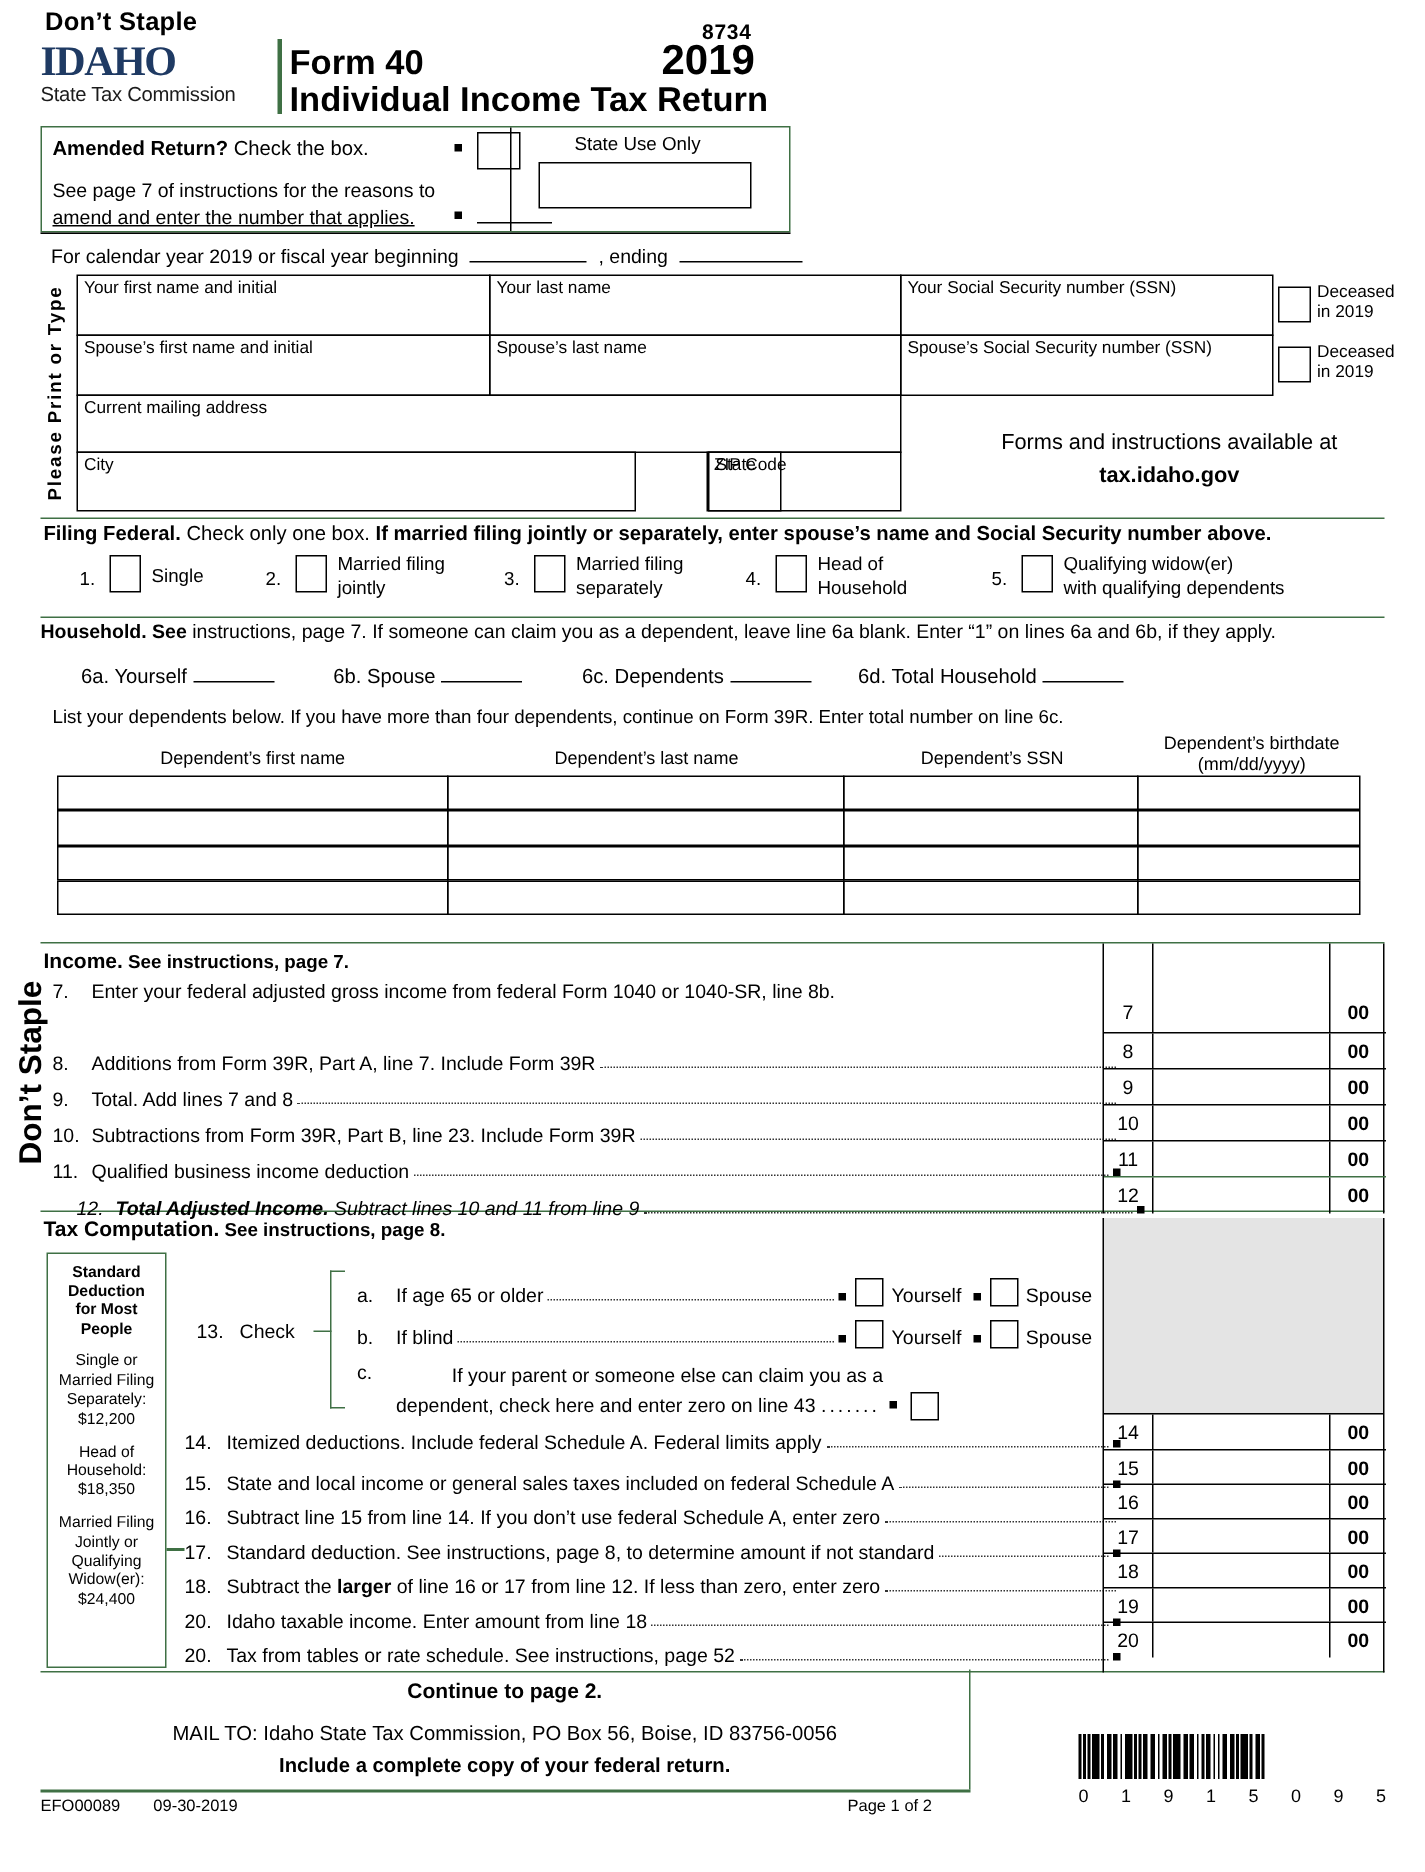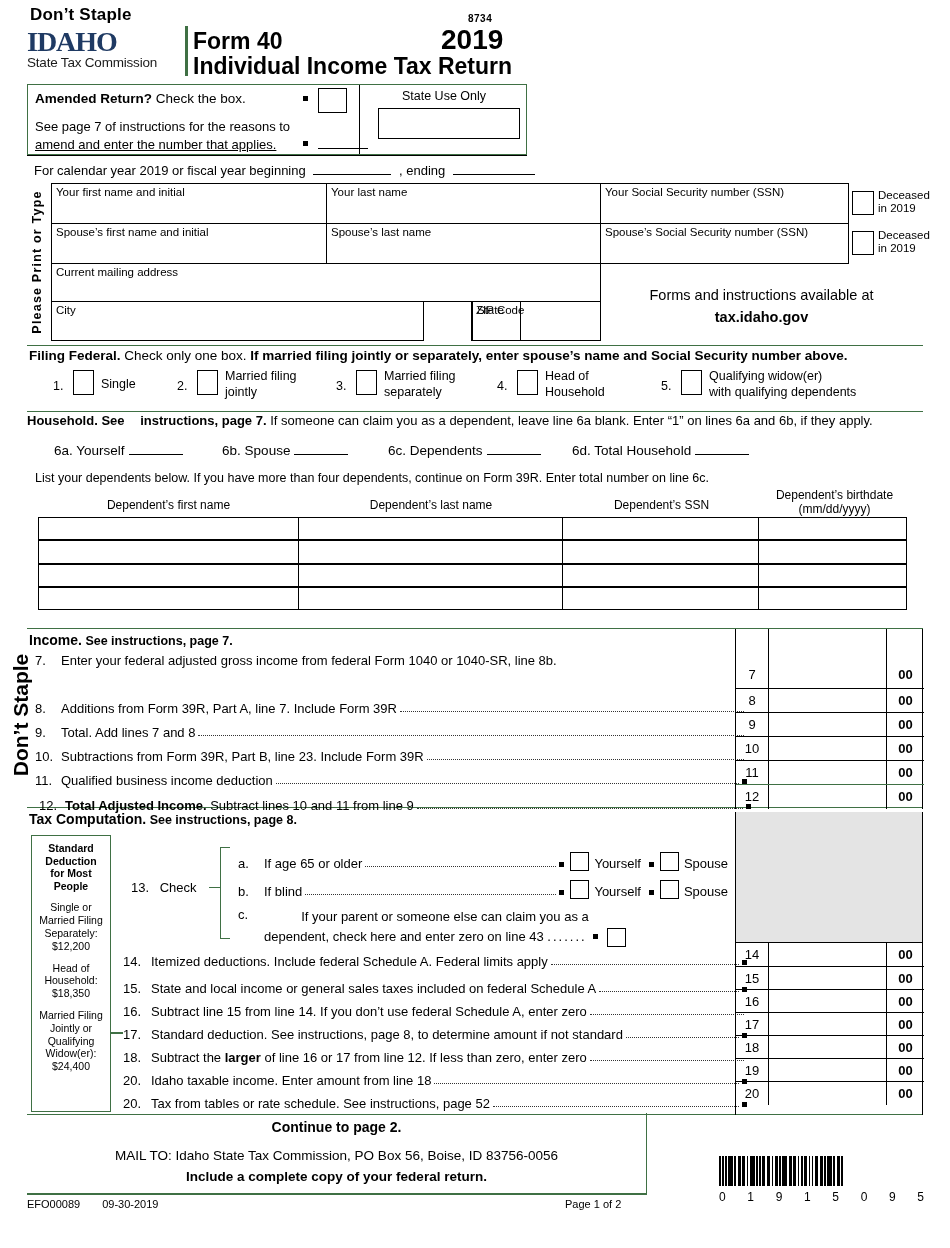--- a/index.html
+++ b/index.html
@@ -27,21 +27,21 @@
   .logo-sub {
     font-size:13.5px; color:#1b1b1b; margin-top:-1px; letter-spacing:-.2px;
   }
   .hdr-divider {
     position:absolute; left:185px; top:26px; width:3px; height:50px; background:#3f7044;
   }
   .form-title { position:absolute; left:193px; top:29px; }
   .form-title .l1 { font-size:23px; font-weight:bold; line-height:1.08; }
   .form-title .l2 { font-size:23px; font-weight:bold; line-height:1.08; }
   .hdr-8734 {
-    position:absolute; left:468px; top:13px; font-size:10px; font-weight:bold; letter-spacing:.5px;
+    position:absolute; left:468px; top:13px; font-size:14px; font-weight:bold; letter-spacing:.5px;
   }
   .hdr-year {
     position:absolute; left:441px; top:24px; font-size:28px; font-weight:bold;
   }
 
   
   .gb  { border:1.6px solid #3f7044; }      
   .gt  { border-top:1.6px solid #3f7044; }
   .gb2 { border-bottom:1.6px solid #3f7044; }
   .gr  { border-right:1.6px solid #3f7044; }
@@ -54,41 +54,41 @@
   
   .amend-box { position:absolute; left:27px; top:84px; width:500px; height:71px; }
   .amend-left { position:absolute; left:0; top:0; width:330px; height:100%; }
   .amend-t1 { position:absolute; left:7px; top:6px; font-size:13.5px; }
   .amend-t1 b { font-weight:bold; }
   .amend-t2 { position:absolute; left:7px; top:33px; font-size:13px; line-height:1.35; }
   .amend-sq1 { position:absolute; left:275px; top:11px; }
   .amend-cb1 { position:absolute; left:290px; top:3px; width:29px; height:25px; border:1.2px solid #000; }
   .amend-sq2 { position:absolute; left:275px; top:56px; }
   .amend-ul2 { position:absolute; left:290px; top:52px; width:50px; border-bottom:1.3px solid #000; height:12px; }
-  .amend-right { position:absolute; left:331px; top:0; width:169px; height:100%; border-left:1.2px solid #000;padding-left:19px; }
+  .amend-right { position:absolute; left:312px; top:0; width:169px; height:100%; border-left:1.2px solid #000;padding-left:19px; }
   .suo-lbl { position:absolute; left:0; top:4px; width:100%; text-align:center; font-size:12.5px; }
   .suo-field { position:absolute; left:18px; top:23px; width:142px; height:31px; border:1.2px solid #000; }
   .cal-row {
     position:absolute; left:27px; top:155px; width:500px; height:28px;
     border-top:1.2px solid #000;
   }
   .cal-txt { position:absolute; left:7px; top:6px; font-size:13px; white-space:nowrap; }
 
   
   .nameblk { position:absolute; left:27px; top:183px; width:896px; height:158px; }
   .vlabel-print {
     position:absolute; left:-3px; top:0; width:26px; height:158px;
     display:flex; align-items:center; justify-content:center;
   }
   .vlabel-print span {
     transform:rotate(-90deg); white-space:nowrap;
     font-size:12.5px; font-weight:bold; letter-spacing:1.2px;
   }
   .nb-grid { position:absolute; left:24px; top:0; width:872px; height:158px; }
-  .nb-cell { position:absolute; border:1px solid #000; }
+  .nb-cell { position:absolute; border:1px solid #000;padding-left:18px; }
   .nb-lbl { position:absolute; left:4px; top:2px; font-size:11.5px; }
   .nb-dec { position:absolute; font-size:11.5px; line-height:1.15; }
   .nb-info { position:absolute; font-size:14.5px; text-align:center; width:100%; }
 
   
   .fs { position:absolute; left:27px; top:345px; width:896px; height:67px; }
   .fs-hd { position:absolute; left:2px; top:2px; font-size:13.5px; white-space:nowrap; }
   .fs-hd b { font-weight:bold; }
   .fs-num { position:absolute; font-size:12.5px; }
   .fs-cb { position:absolute; top:24px; width:21px; height:25px; border:1.2px solid #000; }
@@ -298,21 +298,21 @@
     <div class="fs-num" style="left:634px;top:33px;">5.</div>
     <div class="fs-cb" style="left:654px;"></div>
     <div class="fs-txt" style="left:682px;">
       <div>Qualifying widow(er)</div>
       <div>with qualifying dependents</div>
     </div>
   </div>
 
   <div class="hh">
     <div class="hh-hd">
-      <b>Household. See</b><span style="font-weight:bold;margin-left:12px;"> instructions, page 7.</span><span> If someone can claim you as a dependent, leave line 6a blank. Enter “1” on lines 6a and 6b, if they apply.</span>
+      <b>Household. See</b><span style="font-weight:normal;"> instructions, page 7.</span><span> If someone can claim you as a dependent, leave line 6a blank. Enter “1” on lines 6a and 6b, if they apply.</span>
     </div>
     <div class="hh-row">
       <span>6a. Yourself</span><span class="ul"></span>
       <span style="display:inline-block;width:28px;"></span>
       <span>6b. Spouse</span><span class="ul"></span>
       <span style="display:inline-block;width:28px;"></span>
       <span>6c.  Dependents</span><span class="ul"></span>
       <span style="display:inline-block;width:20px;"></span>
       <span>6d. Total Household</span><span class="ul"></span>
     </div>
@@ -380,21 +380,21 @@
       <span class="no">10.</span>
       <span class="tx">Subtractions from Form 39R, Part B, line 23. Include Form 39R</span>
       <span class="dots"></span>
     </div>
     <div class="ln" style="left:8px;top:144px;width:712px;">
       <span class="no">11.</span>
       <span class="tx">Qualified business income deduction</span>
       <span class="dots"></span>
       <span class="sq" style="margin-bottom:4px;"></span>
     </div>
-    <div class="ln" style="left:12px;top:169px;width:712px;">
+    <div class="ln" style="left:24px;top:169px;width:712px;font-style:italic;">
       <span class="no">12.</span>
       <span class="tx"><b>Total Adjusted Income.</b><span> Subtract lines 10 and 11 from line 9</span></span>
       <span class="dots"></span>
       <span class="sq" style="margin-bottom:4px;"></span>
     </div>
 
     <div class="amt-frame" style="left:708px;height:180px;">
       <div class="amt-row" style="top:0;height:60px;">
         <div class="amt-num" style="line-height:92px;">7</div>
         <div class="amt-00" style="line-height:92px;">00</div>

